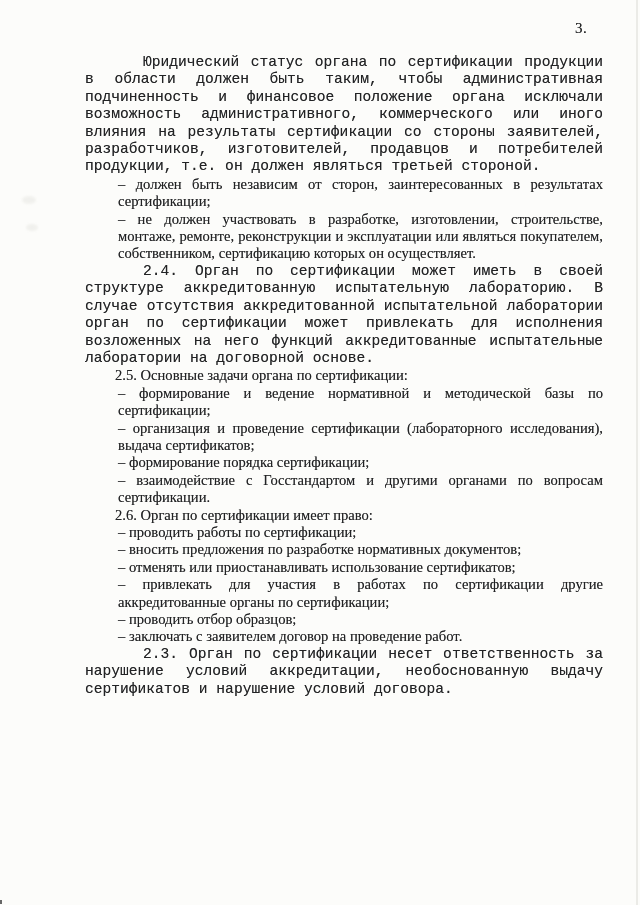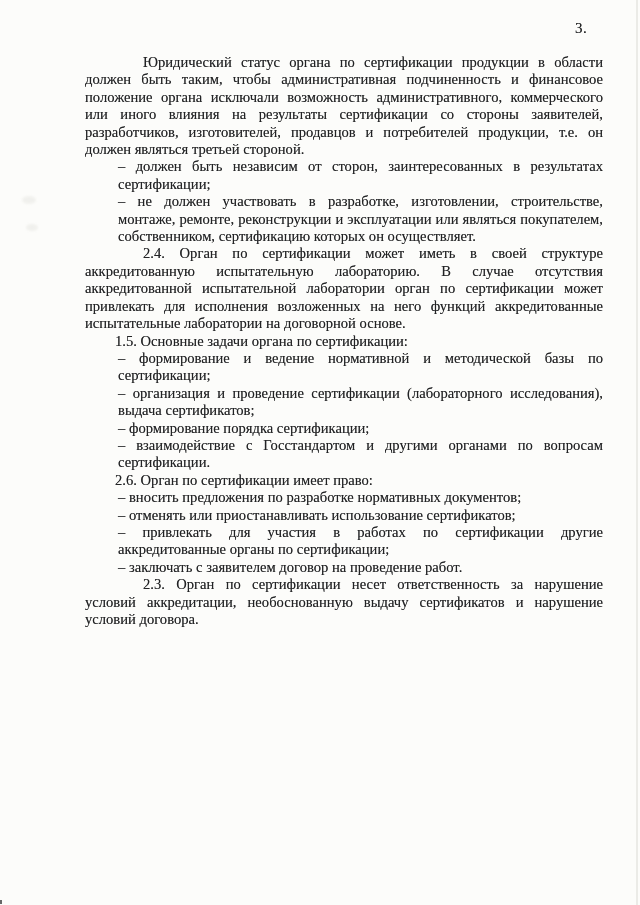--- a/index.html
+++ b/index.html
@@ -30,20 +30,21 @@
     top: 54px;
     width: 518px;
     font-size: 14.6px;
     line-height: 17.4px;
     text-align: justify;
     text-shadow: 0 0 0.4px rgba(30,30,30,0.5);
   }
   .para {
     text-indent: 58px;
     margin: 0;
+    font-family: Liberation Mono, monospace;
   }
   .subhead {
     margin: 0 0 0 30px;
   }
   .item {
     margin: 0 0 0 33px;
   }
   
   .edge-line {
     position: absolute;
@@ -77,29 +78,31 @@
 
 <div class="sheet">
 
   <div class="page-num">3.</div>
 
   <div class="content">
     <p class="para">Юридический статус органа по сертификации продукции в области должен быть таким, чтобы административная подчиненность и финансовое положение органа исключали возможность административного, коммерческого или иного влияния на результаты сертификации со стороны заявителей, разработчиков, изготовителей, продавцов и потребителей продукции, т.е. он должен являться третьей стороной.</p>
     <p class="item">– должен быть независим от сторон, заинтересованных в результатах сертификации;</p>
     <p class="item">– не должен участвовать в разработке, изготовлении, строительстве, монтаже, ремонте, реконструкции и эксплуатации или являться покупателем, собственником, сертификацию которых он осуществляет.</p>
     <p class="para">2.4. Орган по сертификации может иметь в своей структуре аккредитованную испытательную лабораторию. В случае отсутствия аккредитованной испытательной лаборатории орган по сертификации может привлекать для исполнения возложенных на него функций аккредитованные испытательные лаборатории на договорной основе.</p>
-    <p class="subhead">1.5. Основные задачи органа по сертификации:</p>
+    <p class="subhead">2.5. Основные задачи органа по сертификации:</p>
     <p class="item">– формирование и ведение нормативной и методической базы по сертификации;</p>
     <p class="item">– организация и проведение сертификации (лабораторного исследования), выдача сертификатов;</p>
     <p class="item">– формирование порядка сертификации;</p>
     <p class="item">– взаимодействие с Госстандартом и другими органами по вопросам сертификации.</p>
     <p class="subhead">2.6. Орган по сертификации имеет право:</p>
+    <p class="item">– проводить работы по сертификации;</p>
     <p class="item">– вносить предложения по разработке нормативных документов;</p>
     <p class="item">– отменять или приостанавливать использование сертификатов;</p>
     <p class="item">– привлекать для участия в работах по сертификации другие аккредитованные органы по сертификации;</p>
+    <p class="item">– проводить отбор образцов;</p>
     <p class="item">– заключать с заявителем договор на проведение работ.</p>
     <p class="para">2.3. Орган по сертификации несет ответственность за нарушение условий аккредитации, необоснованную выдачу сертификатов и нарушение условий договора.</p>
   </div>
 
   <div class="edge-line"></div>
   <div class="smudge smudge-1"></div>
   <div class="smudge smudge-2"></div>
   <div class="speck"></div>
 
 </div>

